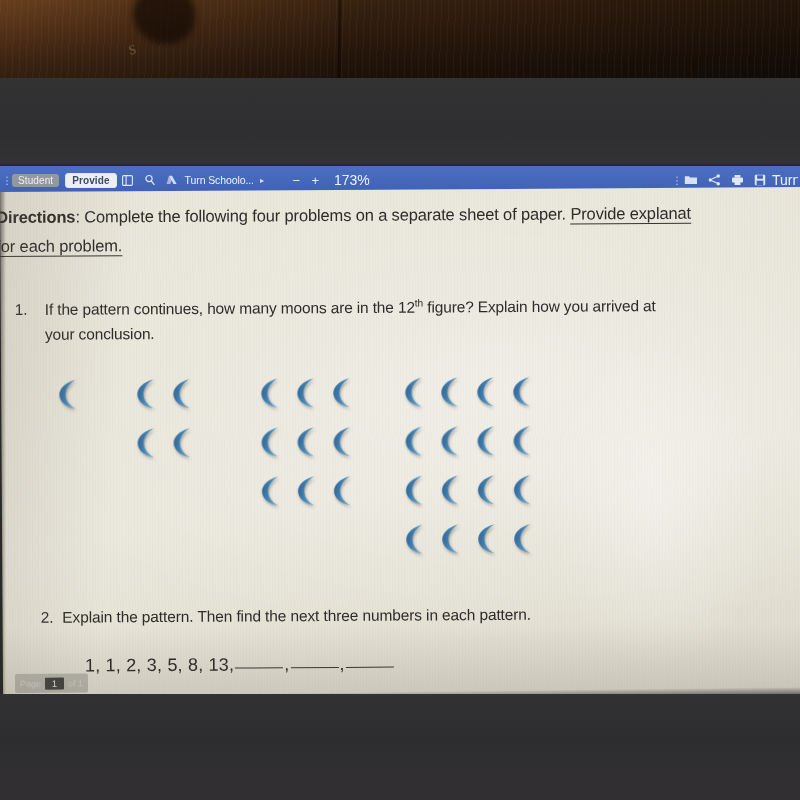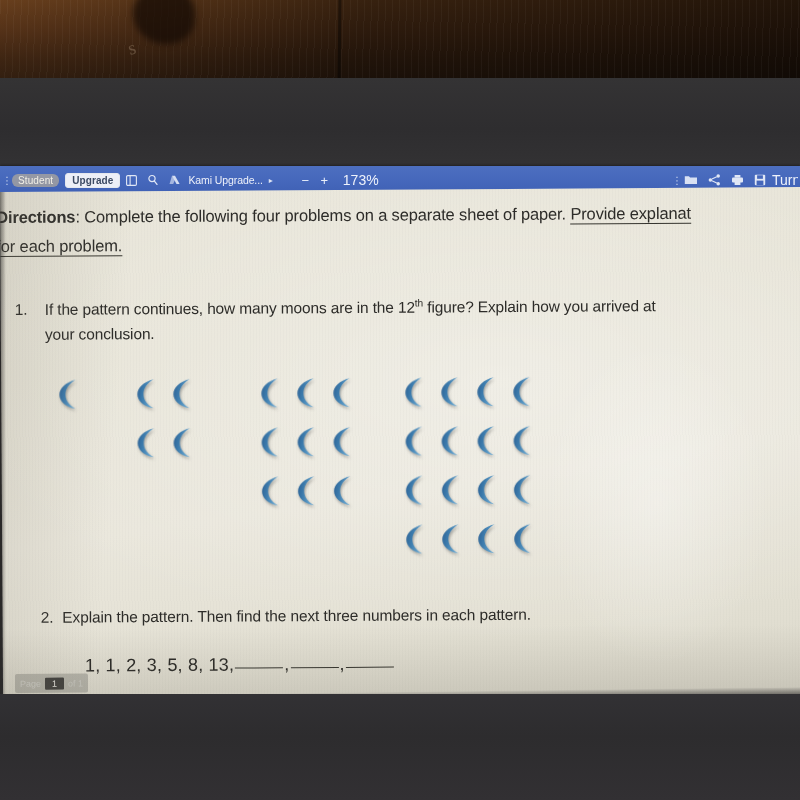--- a/index.html
+++ b/index.html
@@ -97,21 +97,20 @@
     padding: 1px 6px;
     border-radius: 3px;
     font-size: 10px;
     letter-spacing: 0.1px;
     white-space: nowrap;
   }
   .pill-student {
     background: rgba(196,180,150,0.62);
     color: #f2efe6;
     margin-left: 3px;
-    border-radius: 6px;
   }
   .pill-upgrade {
     background: rgba(250,250,252,0.93);
     color: #3c4a63;
     border: 1px solid #e4e7ee;
     margin-left: 6px;
     font-weight: bold;
   }
   .tb-icon {
     flex: 0 0 auto;
@@ -372,21 +371,21 @@
   </div>
 
   <div class="bezel"></div>
 
   <div class="toolbar">
 
     <span class="tb-dot">⋮</span>
 
     <span class="pill pill-student">Student</span>
 
-    <span class="pill pill-upgrade">Upgrade</span>
+    <span class="pill pill-upgrade">Provide</span>
 
     <span class="tb-icon">
       <svg width="11" height="11" viewBox="0 0 11 11">
         <rect x="0.6" y="0.6" width="9.8" height="9.8" rx="1.2" fill="none" stroke="currentColor" stroke-width="1.1"></rect>
         <line x1="4.1" y1="0.6" x2="4.1" y2="10.4" stroke="currentColor" stroke-width="1.1"></line>
       </svg>
     </span>
 
     <span class="tb-icon">
       <svg width="12" height="12" viewBox="0 0 12 12">
@@ -395,21 +394,21 @@
       </svg>
     </span>
 
     <span class="tb-icon">
       <svg width="12" height="11" viewBox="0 0 12 11">
         <path d="M6 0.8 L10.6 8.9 L7.5 8.9 L3 0.8 Z" fill="currentColor" opacity="0.92"></path>
         <path d="M3 0.8 L0.5 8.9 L4.2 8.9 L6 4.8 Z" fill="currentColor" opacity="0.62"></path>
       </svg>
     </span>
 
-    <span class="tb-doc">Kami Upgrade...</span>
+    <span class="tb-doc">Turn Schoolo...</span>
 
     <span class="tb-caret">▸</span>
 
 
     <span class="tb-zoomgrp">
       <span class="tb-zbtn">−</span>
       <span class="tb-zbtn">+</span>
       <span class="tb-zval">173%</span>
     </span>
 

